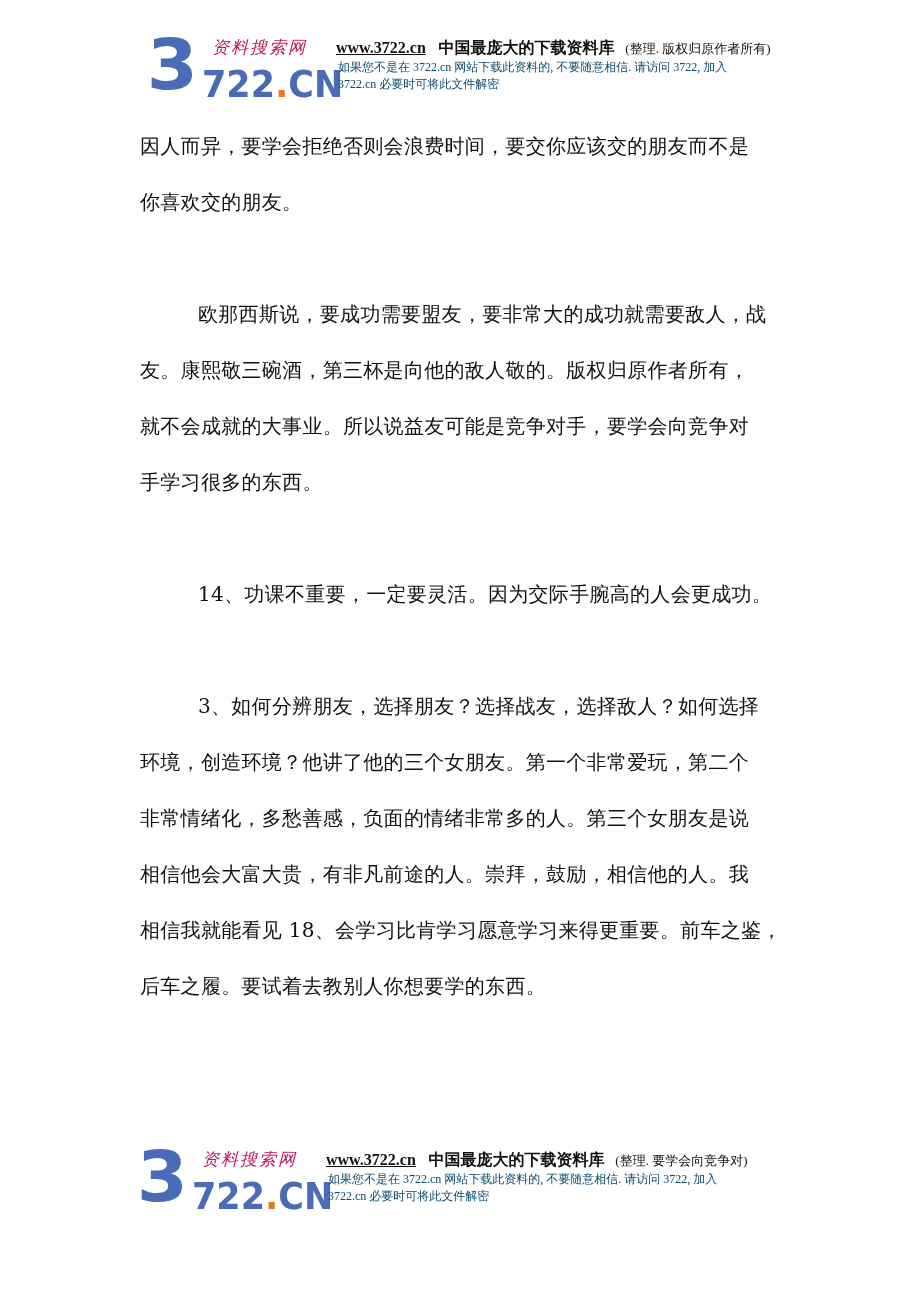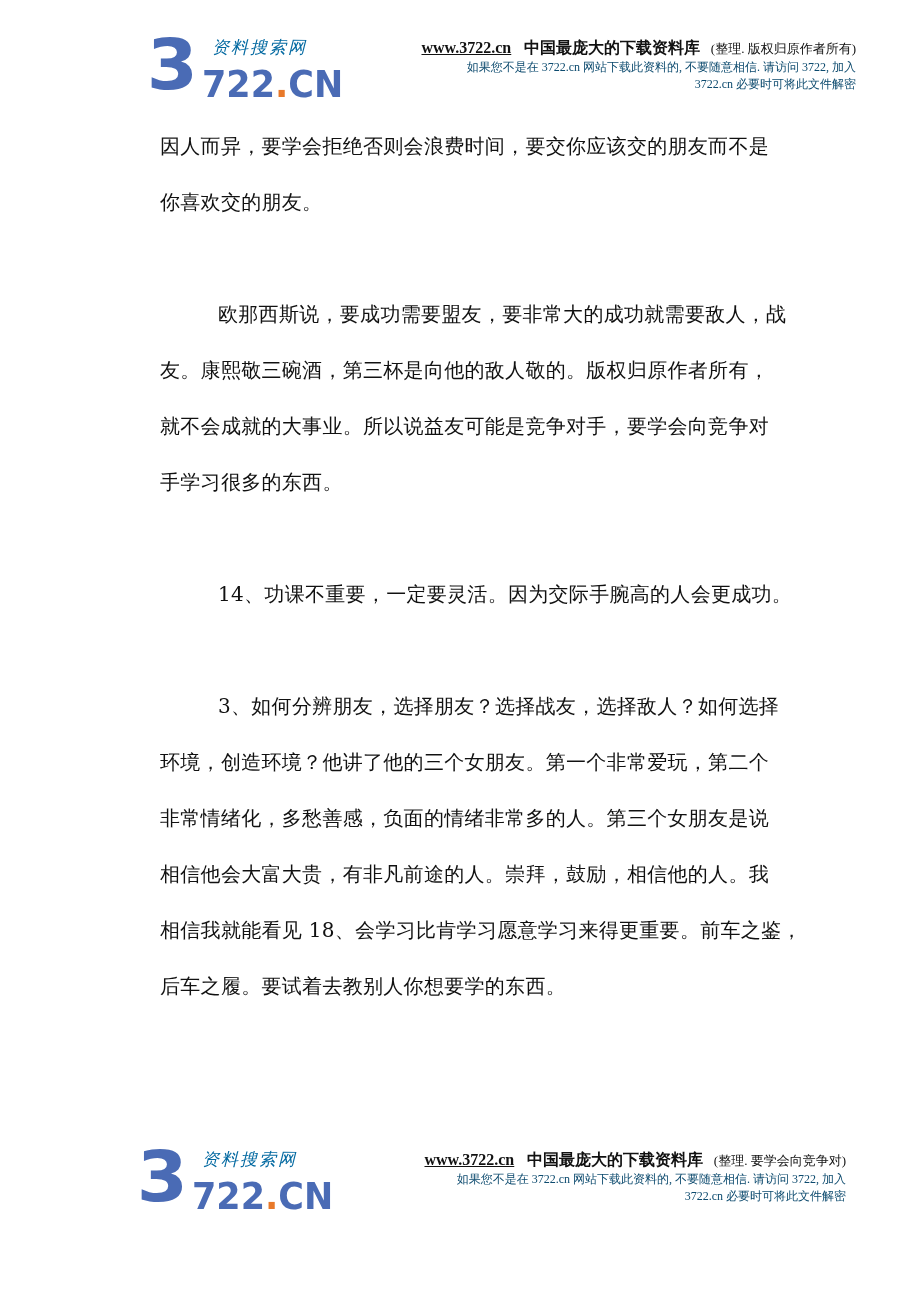--- a/index.html
+++ b/index.html
@@ -9,29 +9,29 @@
     .banner.top { top: 36px; }
     .banner.bottom { top: 1148px; left: 138px; }
     .logo { position: absolute; left: 0; top: 0; width: 188px; height: 66px; }
     .logo .big3 { position: absolute; left: 0; top: -6px; font-family: "DejaVu Sans", sans-serif;
                   font-weight: bold; font-size: 70px; color: #4a6bb5; line-height: 70px;
                   transform: scaleX(1.05); letter-spacing: -2px; }
     .logo .cn-text { position: absolute; left: 54px; top: 28px; font-family: "DejaVu Sans", sans-serif;
                      font-weight: bold; font-size: 38px; color: #4a6bb5; line-height: 40px;
                      transform: scaleX(0.92); transform-origin: left; letter-spacing: 0px; }
     .logo .cn-text .dot { color: #e8792a; }
-    .logo .search-text { position: absolute; left: 64px; top: 0px; font-size: 17px; color: #0369a1;
+    .logo .search-text { position: absolute; left: 64px; top: 0px; font-size: 17px; color: #be185d;
                          font-family: "DejaVu Serif", serif; font-style: italic; letter-spacing: 2px; }
-    .banner .info { position: absolute; left: 188px; top: 2px; width: 520px; text-align: right; }
+    .banner .info { position: absolute; left: 188px; top: 2px; width: 520px; }
     .banner .line1 { font-size: 15px; line-height: 20px; white-space: nowrap; }
     .banner .line1 .url { font-family: "Liberation Serif", serif; font-weight: bold; text-decoration: underline; font-size: 16px; }
     .banner .line1 .slogan { font-family: "DejaVu Sans", sans-serif; font-weight: bold; font-size: 16px; margin-left: 8px; }
     .banner .line1 .copyright { font-family: "Liberation Serif", serif; font-size: 13px; margin-left: 6px; }
     .banner .line2, .banner .line3 { font-family: "Liberation Serif", serif; font-size: 12px; line-height: 17px; white-space: nowrap; margin-left: 2px; color: #0c4a6e; }
-    .content { position: absolute; left: 140px; top: 118px; width: 720px; margin-left: 20px; }
+    .content { position: absolute; left: 140px; top: 118px; width: 720px; }
     .para { font-size: 20px; line-height: 56px; margin: 0; letter-spacing: 0.3px; }
     .para.indent { text-indent: 58px; }
     .gap { height: 56px; }
   </style>
 </head>
 <body>
 
 <div class="banner top">
   <div class="logo">
     <span class="big3">3</span>

